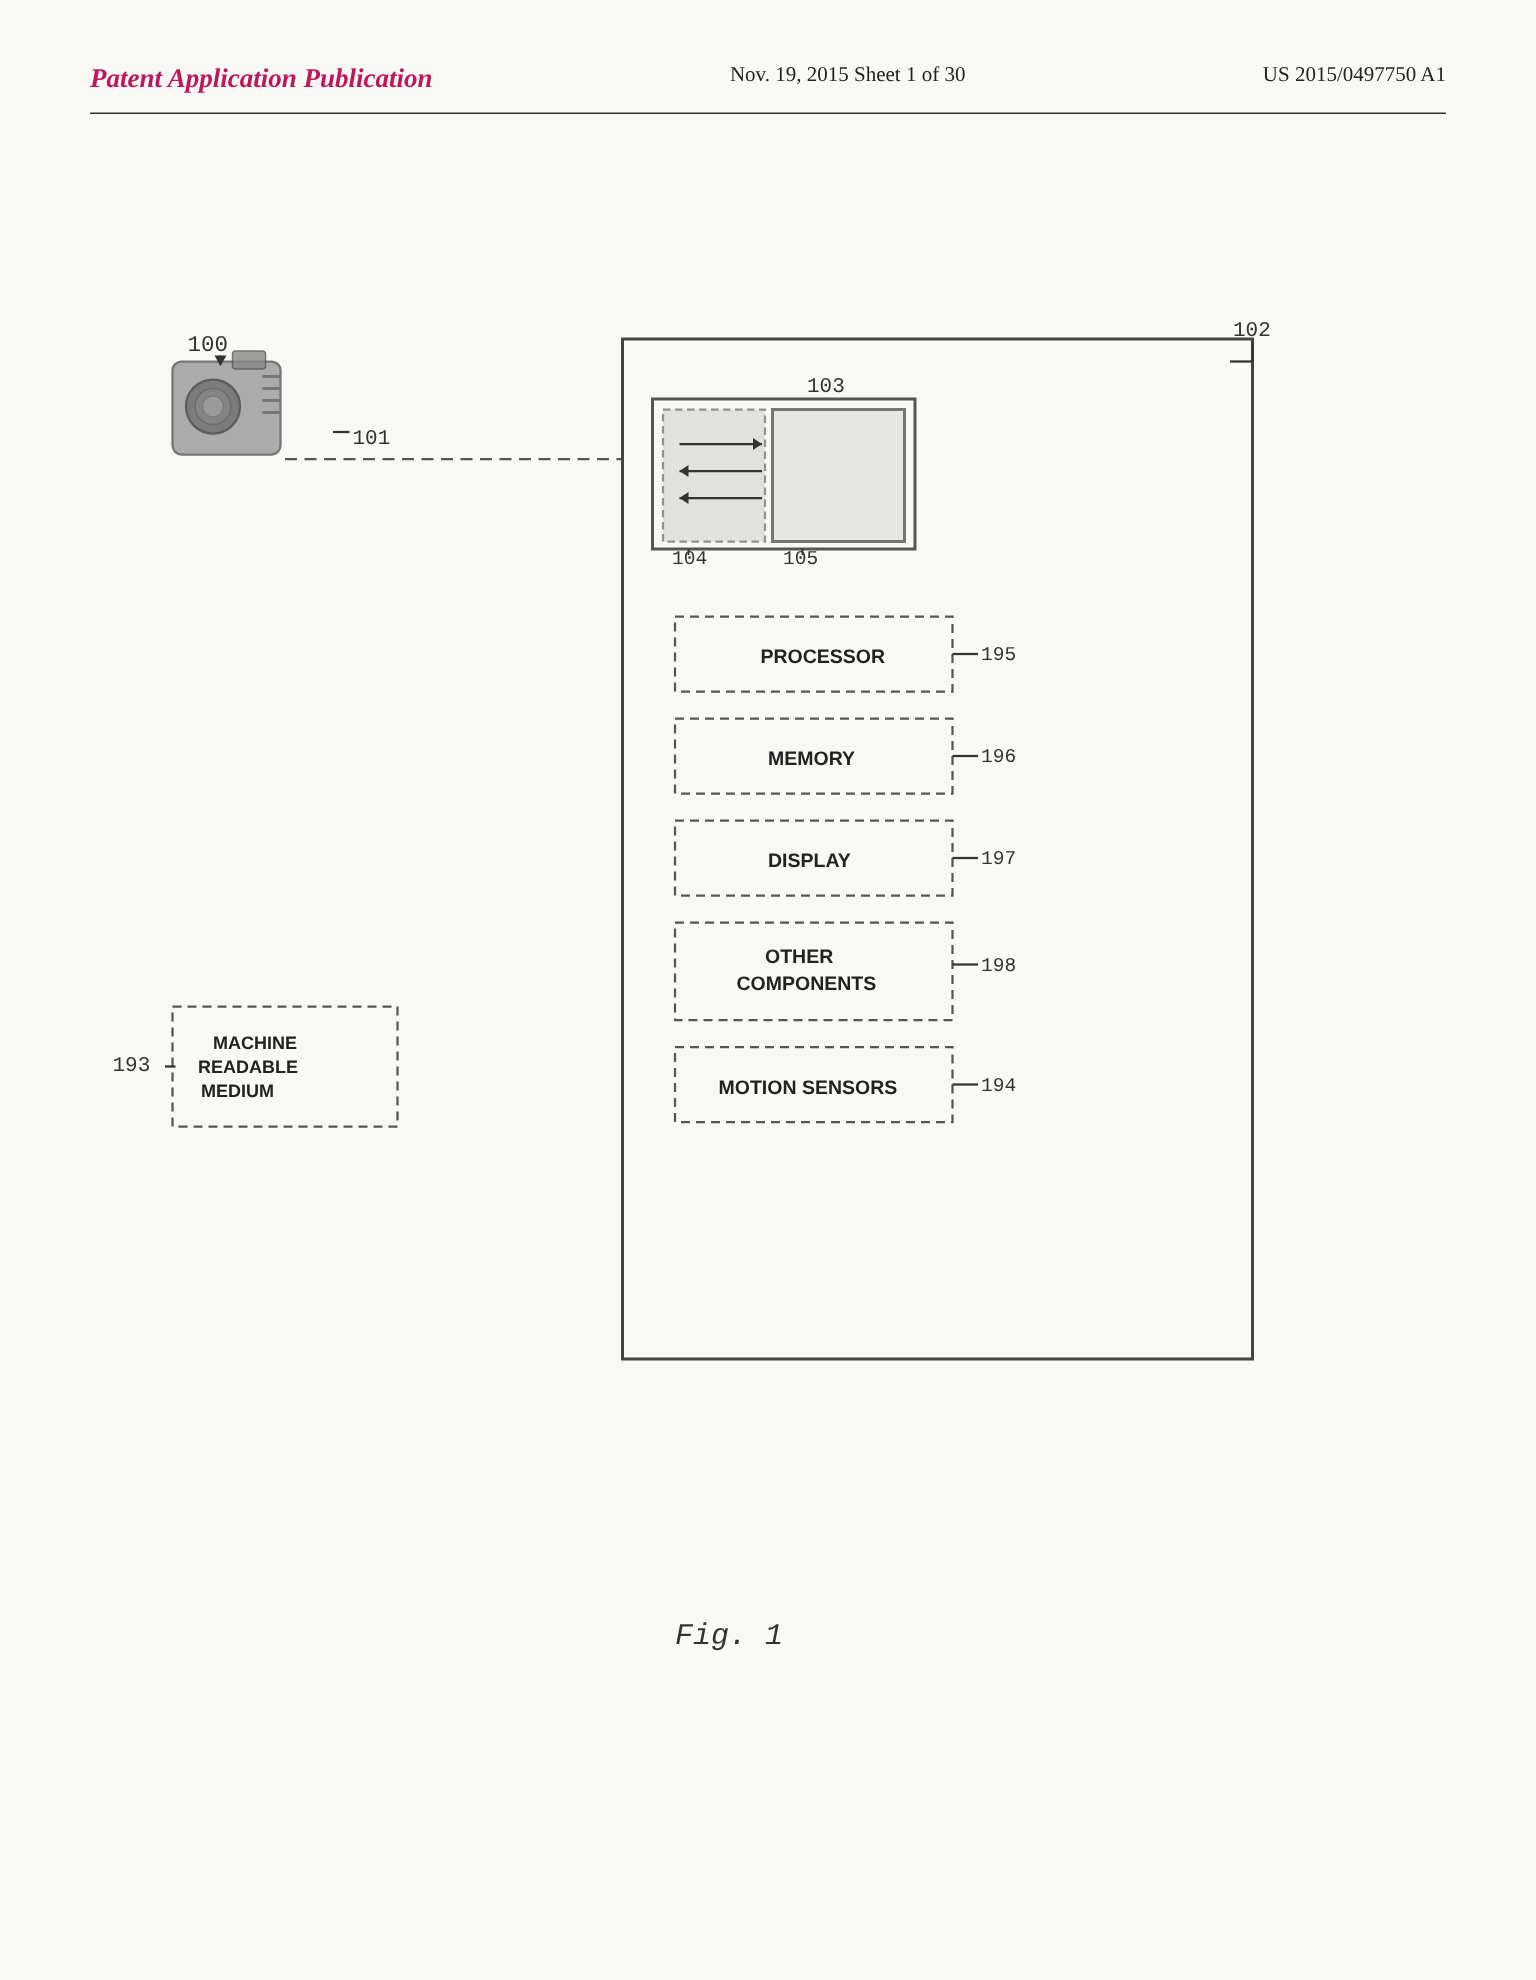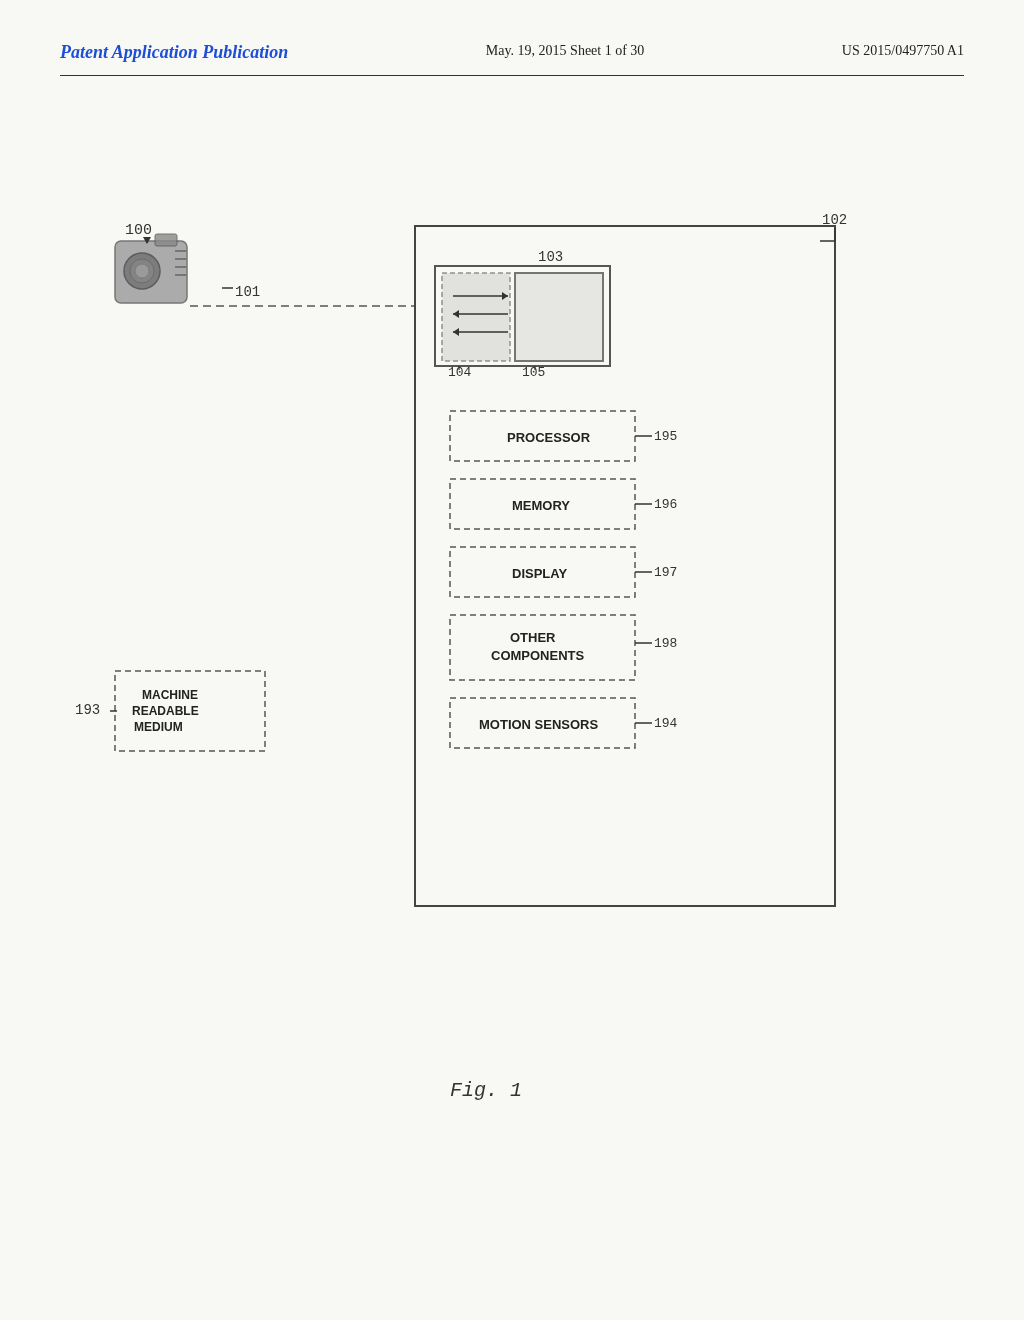--- a/index.html
+++ b/index.html
@@ -26,21 +26,21 @@
       align-items: flex-start;
       padding-bottom: 10px;
       border-bottom: 1px solid #333;
       margin-bottom: 20px;
     }
 
     .header-left {
       font-size: 18px;
       font-weight: bold;
       font-style: italic;
-      color: #1d4ed8;
+      color: #be185d;
       line-height: 1.4;
     }
 
     .header-center {
       font-size: 14px;
       color: #222;
       text-align: center;
       line-height: 1.6;
     }
 
@@ -68,21 +68,21 @@
       pointer-events: none;
     }
   </style>
 </head>
 <body>
 
 <div class="page">
 
   <div class="header">
     <div class="header-left">Patent Application Publication</div>
-    <div class="header-center">May. 19, 2015  Sheet 1 of 30</div>
+    <div class="header-center">Nov. 19, 2015  Sheet 1 of 30</div>
     <div class="header-right">US 2015/0497750 A1</div>
   </div>
 
   <div class="diagram-area">
 
     <svg class="diagram-svg" viewBox="0 0 904 1100">
 
       <g>
 
         <rect x="55" y="145" width="72" height="62" rx="6" ry="6" fill="#999" stroke="#555" stroke-width="1.5" opacity="0.8"></rect>

